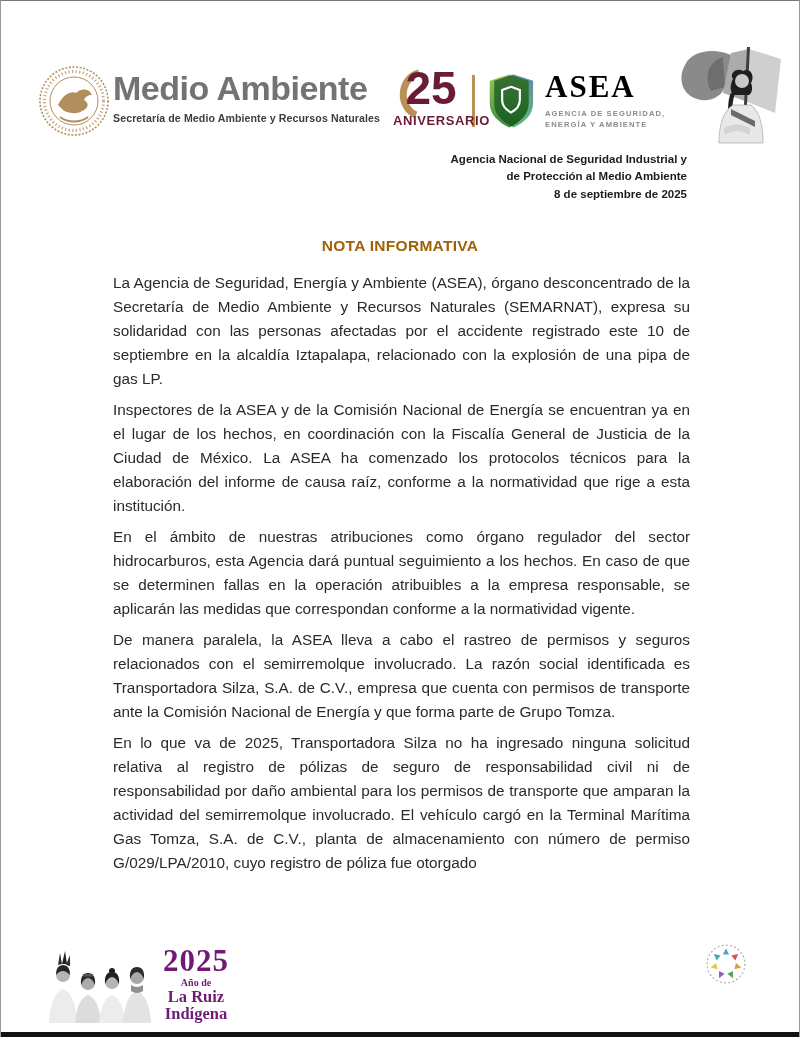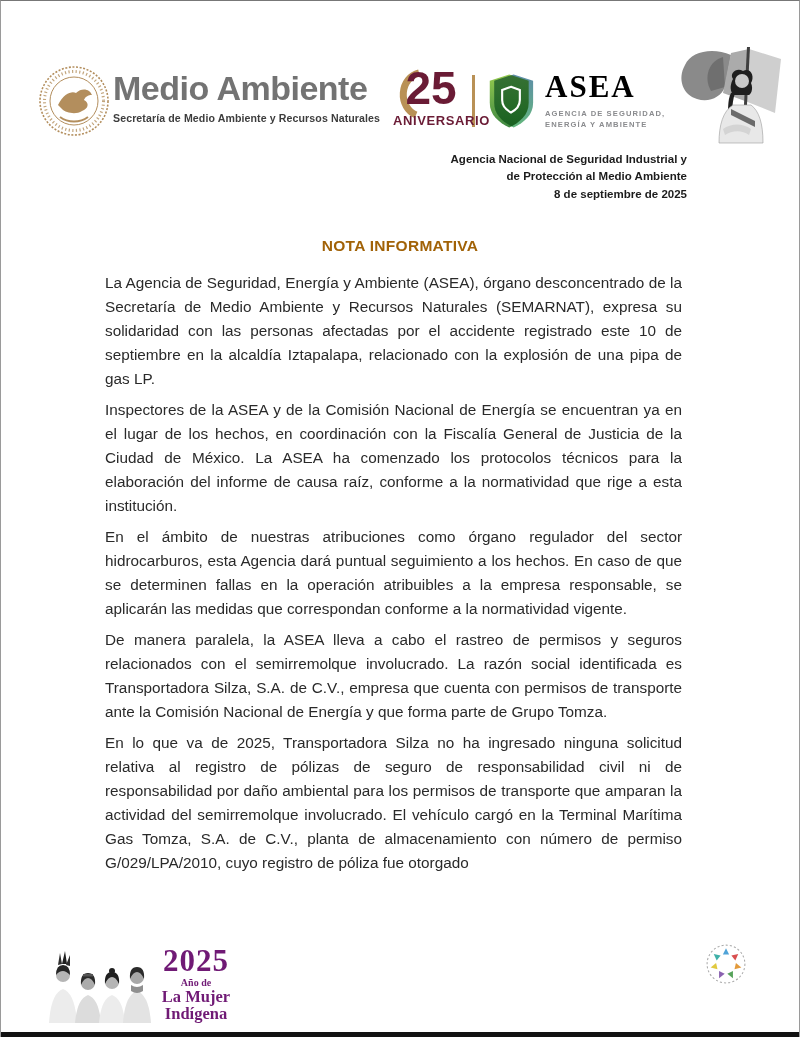--- a/index.html
+++ b/index.html
@@ -20,21 +20,21 @@
   .gold-divider{position:absolute;left:471px;top:74px;width:3px;height:52px;background:#B99156;}
   .asea{position:absolute;left:487px;top:70px;display:flex;gap:11px;align-items:flex-start;}
   .asea-shield{width:46px;height:60px;flex:0 0 auto;}
   .asea-acronym{font-family:"Liberation Serif",serif;font-weight:bold;font-size:31px;color:#000000;letter-spacing:2px;line-height:1.05;}
   .asea-tagline{font-size:7.6px;color:#8a8b8e;font-weight:bold;letter-spacing:1.1px;line-height:1.55;margin-top:4px;}
   .flag-art{position:absolute;left:652px;top:42px;width:142px;height:106px;}
   
   .agency-block{position:absolute;right:112px;top:150px;text-align:right;font-size:11.5px;font-weight:bold;color:#1c1c1c;line-height:1.5;}
   
   .doc-title{position:absolute;top:236px;left:0;width:100%;text-align:center;font-size:15.5px;font-weight:bold;color:#a16207;letter-spacing:0.3px;}
-  .body-text{position:absolute;left:104px;top:270px;width:577px;font-size:15.3px;line-height:24px;color:#2a2a2a;text-align:justify;}
+  .body-text{position:absolute;left:112px;top:270px;width:577px;font-size:15.3px;line-height:24px;color:#2a2a2a;text-align:justify;}
   .body-text p{margin:0 0 7px 0;}
   
   .footer-women{position:absolute;left:44px;top:936px;width:110px;height:86px;}
   .year-emblem{position:absolute;left:150px;top:944px;width:90px;text-align:center;color:#701a75;font-family:"Liberation Serif",serif;}
   .year-num{font-size:31px;font-weight:bold;letter-spacing:1px;line-height:1;}
   .year-l1{font-size:10px;font-weight:bold;margin-top:1px;}
   .year-l2,.year-l3{font-size:16.5px;font-weight:bold;line-height:1.05;}
   .footer-info{position:absolute;left:236px;top:953px;width:519px;color:#5E2129;}
   .footer-addr{font-size:9px;font-weight:bold;line-height:1.5;white-space:nowrap;}
   .footer-tel{font-size:9px;font-weight:bold;line-height:1.5;}
@@ -150,21 +150,21 @@
       <path d="M78 86 Q80 58 92 54 Q104 58 106 86 Z" fill="#e3e3e3"></path>
       <circle cx="92" cy="40" r="7" fill="#a8a8a8"></circle>
       <path d="M85 42 Q84 30 92 30 Q100 30 99 42 Q96 35 92 35 Q88 35 85 42 Z" fill="#2b2b2b"></path>
       <path d="M86 48 Q92 52 98 48 L98 54 Q92 58 86 54 Z" fill="#8f8f8f"></path>
     </svg>
   </div>
 
   <div class="year-emblem">
     <div class="year-num">2025</div>
     <div class="year-l1">Año de</div>
-    <div class="year-l2">La Mujer</div>
+    <div class="year-l2">La Ruiz</div>
     <div class="year-l3">Indígena</div>
   </div>
 
 
   <div class="round-emblem">
     <svg viewBox="0 0 40 40" width="42" height="42">
       <circle cx="20" cy="20" r="18" fill="none" stroke="#aaaaaa" stroke-width="1" stroke-dasharray="2 2"></circle>
       <g transform="translate(20,20)">
         <path d="M0,-4 L3,2 L-3,2 Z" fill="#4FA3D8" transform="rotate(0) translate(0,-11)"></path>
         <path d="M0,-4 L3,2 L-3,2 Z" fill="#D94F4F" transform="rotate(51) translate(0,-11)"></path>

